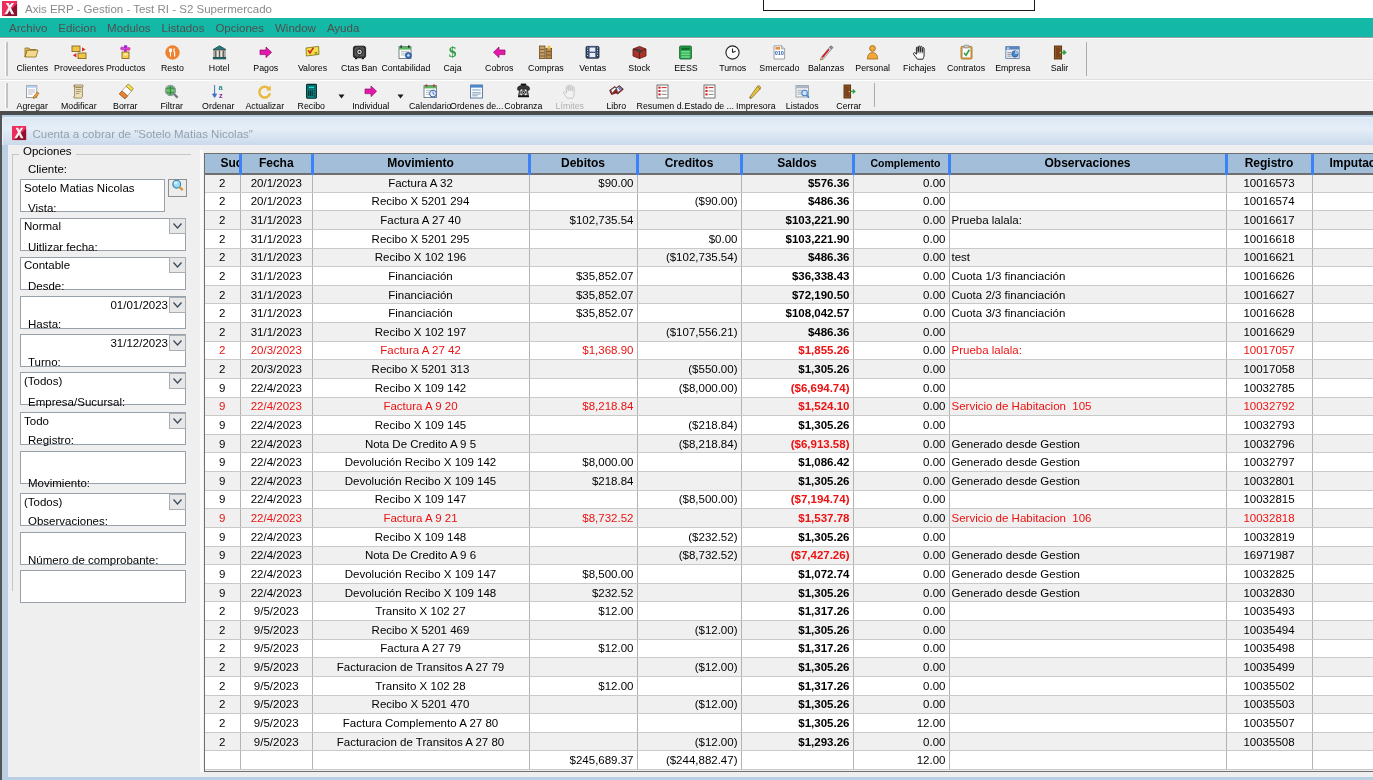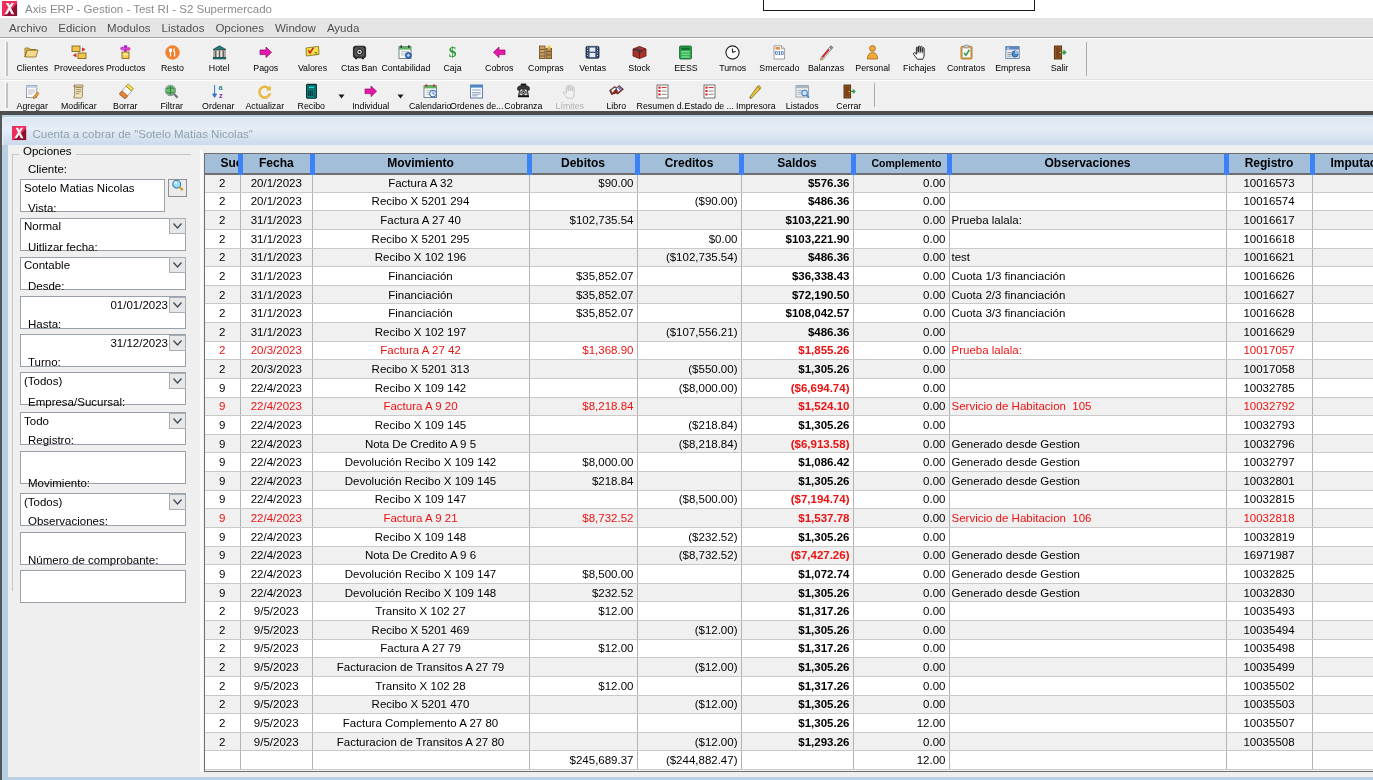--- a/index.html
+++ b/index.html
@@ -7,21 +7,21 @@
        font-family:"Liberation Sans",sans-serif;background:#ffffff;}
   *{box-sizing:border-box;}
 
   
   #titlebar{position:absolute;left:0;top:0;width:1373px;height:18px;background:#ffffff;}
   #app-icon{position:absolute;left:2px;top:1px;width:16px;height:16px;}
   #app-title{position:absolute;left:25px;top:2.5px;font-size:11.5px;color:#8a8a8a;letter-spacing:0px;}
   #tooltip-box{position:absolute;left:763px;top:-4px;width:272px;height:15px;background:#ffffff;border:1.4px solid #1a1a1a;}
 
   
-  #menubar{position:absolute;left:0;top:18px;width:1373px;height:20px;background:#e5e5e5;
+  #menubar{position:absolute;left:0;top:18px;width:1373px;height:20px;background:#14b8a6;
            border-bottom:1px solid #9f9f9f;display:flex;align-items:center;}
   .menu-item{font-size:11.5px;color:#4f4f4f;margin-right:11px;white-space:nowrap;}
   .menu-item:first-child{margin-left:9px;}
 
   
   #toolbar1{position:absolute;left:0;top:39px;width:1373px;height:41px;background:#f0f0f0;
             border-bottom:1px solid #e0e0e0;}
   #toolbar2{position:absolute;left:0;top:81px;width:1373px;height:30px;background:#f0f0f0;}
   .grip{position:absolute;left:5px;width:3px;background:#ffffff;border-right:2px solid #c3c3c3;}
   #toolbar1 .grip{top:3px;height:34px;}
@@ -65,21 +65,21 @@
   .fld-box.textonly{width:145px;}
   .search-btn{position:absolute;left:160px;width:18.5px;height:18px;background:#ececec;border:1px solid #8f8f8f;
       display:flex;align-items:center;justify-content:center;}
 
   
   #grid-highlight{position:absolute;left:192px;top:5px;width:3px;height:622px;background:#fafafa;}
   #grid-wrap{position:absolute;left:195.5px;top:8px;width:1170px;height:618.5px;overflow:hidden;
       border-left:1.5px solid #6f6f6f;border-top:1.5px solid #6f6f6f;border-bottom:1.5px solid #6f6f6f;}
   table#grid{border-collapse:collapse;table-layout:fixed;width:1178.5px;font-size:11.5px;color:#000;}
   #grid th{background:#a3bed9;font-size:12px;font-weight:bold;height:19.5px;padding:0 16px;
-      border-right:5px solid #3b82f6;border-bottom:2px solid #6f6f6f;overflow:hidden;white-space:nowrap;}
+      border-right:3px solid #3b82f6;border-bottom:2px solid #6f6f6f;overflow:hidden;white-space:nowrap;}
   #grid th.small{font-size:10.5px;}
   #grid td{height:18.64px;padding:0 3px;border-right:1px solid #b3b3b3;border-bottom:1px solid #c9c9c9;
       overflow:hidden;white-space:pre;}
   #grid tr.odd td{background:#f0f0f0;}
   #grid tr.even td{background:#ffffff;}
   #grid td.r{text-align:right;}
   #grid td.c{text-align:center;}
   #grid td.l{text-align:left;padding-left:2px;}
   #grid td.bold{font-weight:bold;}
   #grid tr.redrow td{color:#ee1111;}

